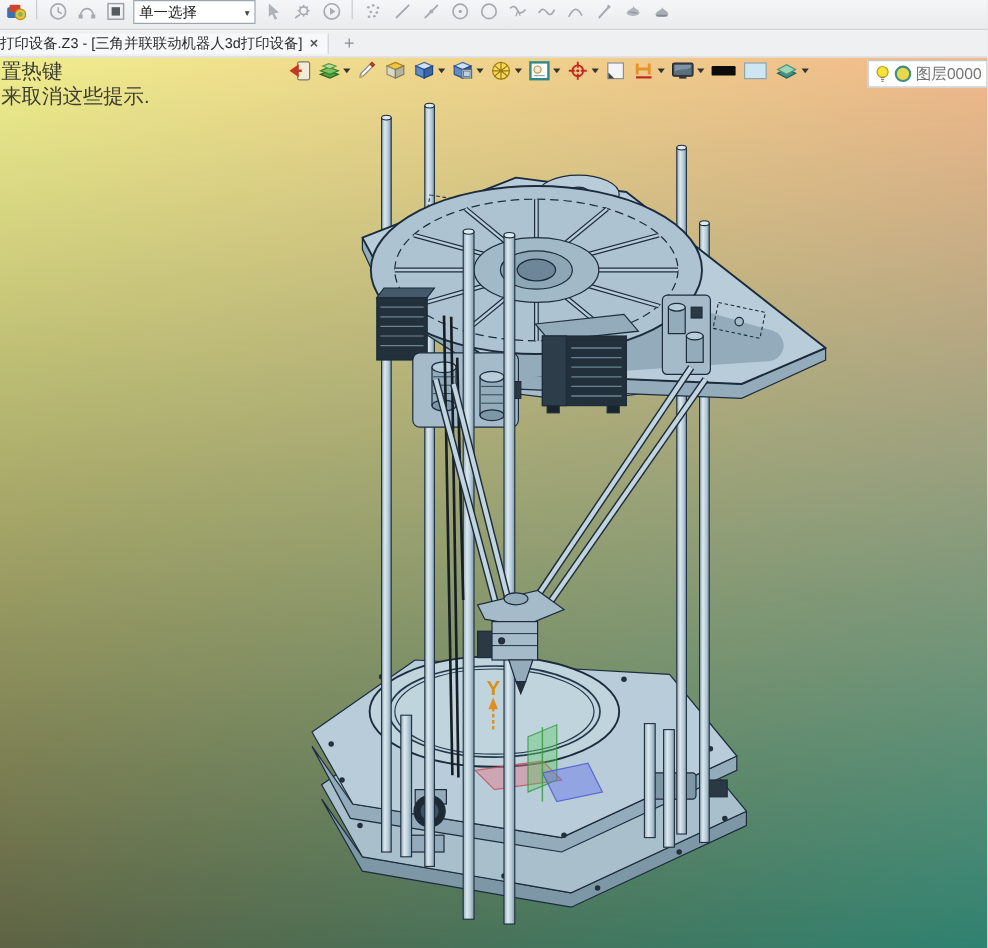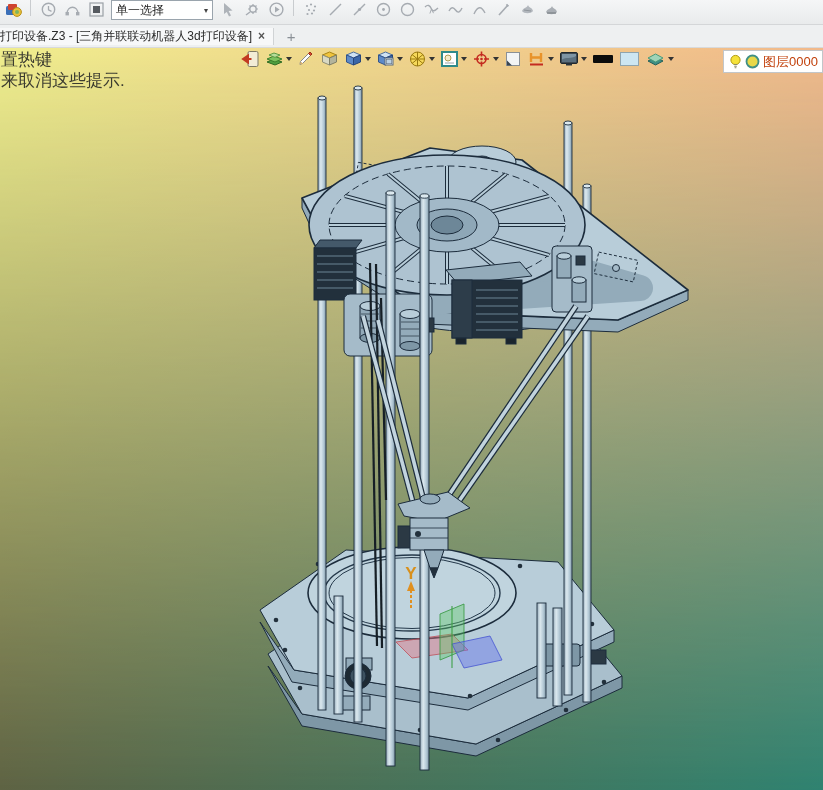--- a/index.html
+++ b/index.html
@@ -18,21 +18,21 @@
   
   .viewport{position:relative;width:823px;height:744px;}
   .viewport > svg.scene{position:absolute;left:0;top:0;}
   .hint{position:absolute;left:1px;top:2px;font-size:17px;color:#3c3c30;line-height:1.22;z-index:5;}
   
   .ovbar{position:absolute;left:241px;top:2px;display:flex;align-items:center;gap:5px;z-index:6;}
   .ovi{display:flex;align-items:center;gap:1px;}
   .ovi svg{display:block;}
   .dcaret{width:0;height:0;border-left:3.5px solid transparent;border-right:3.5px solid transparent;border-top:4px solid #333;margin-left:1px;}
   .layerpanel{position:absolute;right:0;top:2px;height:21px;background:#fff;border:1px solid #c2c6c9;display:flex;align-items:center;gap:3px;padding:0 4px 0 5px;z-index:6;}
-  .layerpanel .lbl{font-size:13px;color:#c2410c;}
+  .layerpanel .lbl{font-size:13px;color:#737373;}
 </style>
 </head>
 <body>
 
 <div class="toolbar">
   <span class="tbi">
     <svg width="17" height="17">
         <rect x="1" y="5" width="11" height="9" rx="1.5" fill="#3a6fb8"></rect>
         <rect x="3" y="3" width="9" height="6" rx="1" fill="#cf4430"></rect>
         <circle cx="12" cy="11" r="4.4" fill="#e8c23a" stroke="#b89018"></circle>

